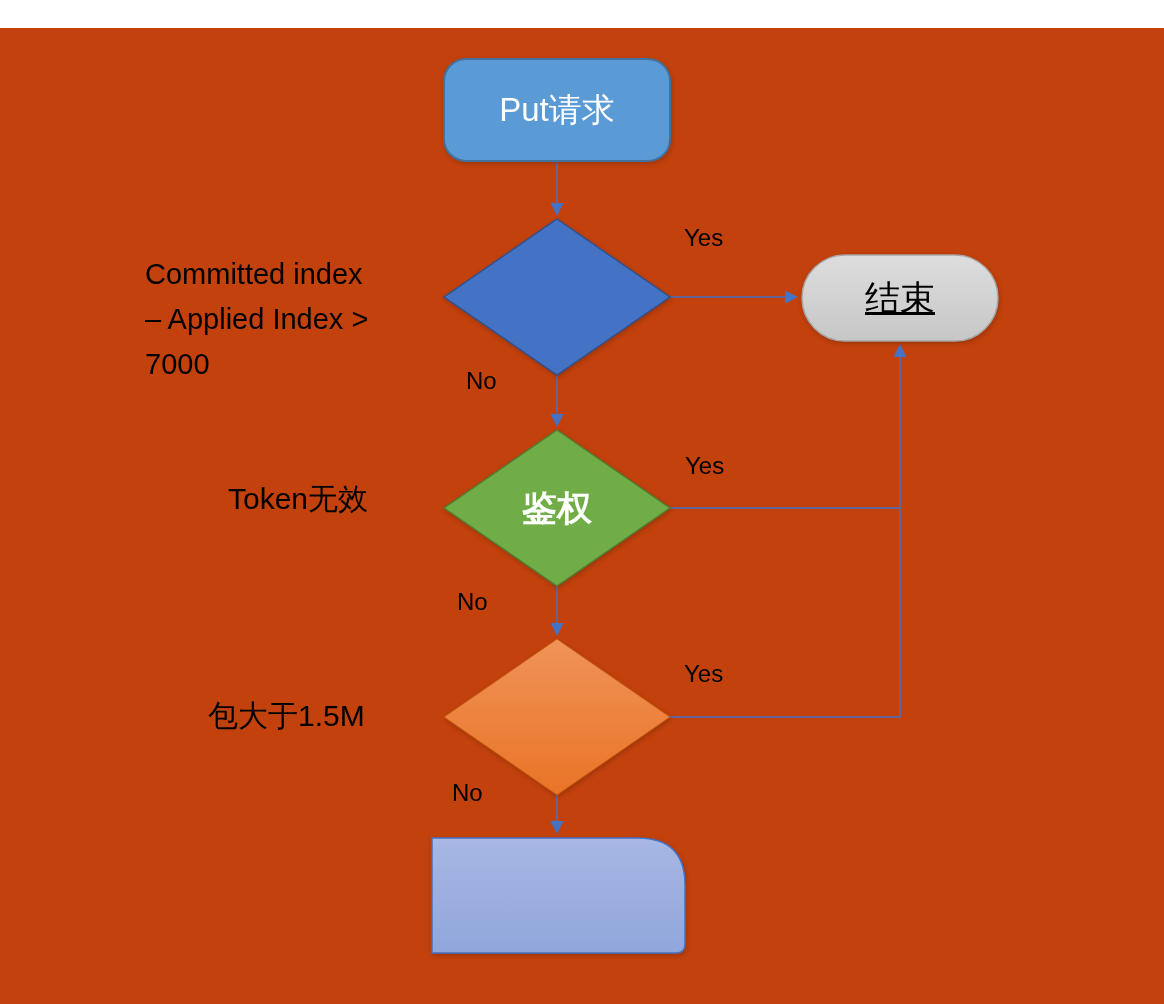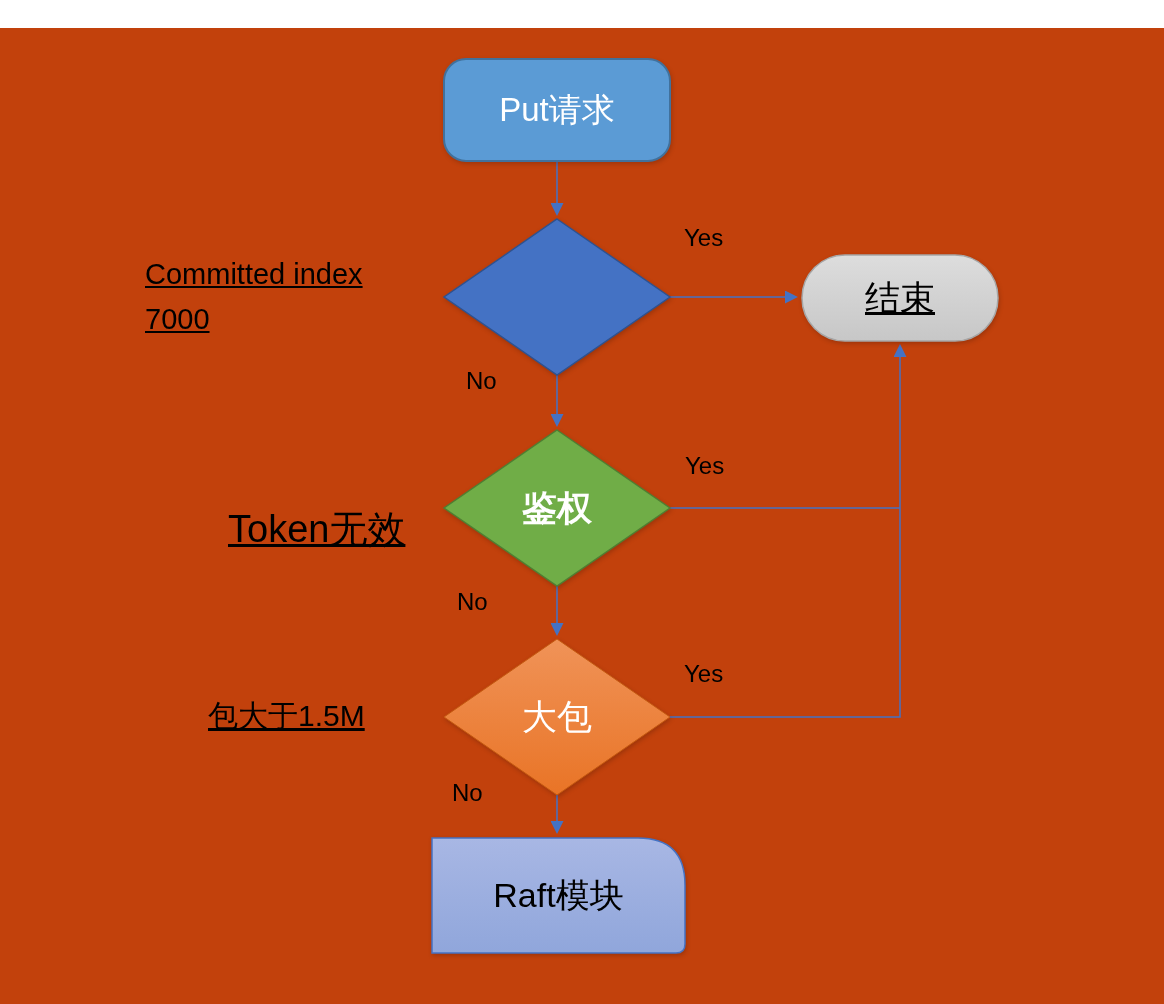--- a/index.html
+++ b/index.html
@@ -29,25 +29,24 @@
   .lbl-ratelimit  { left: 444px; top: 191px; width: 226px; height: 156px; font-size: 35px; }
   .lbl-end        { left: 802px; top: 227px; width: 196px; height: 86px;  font-size: 35px; text-decoration: underline; }
   .lbl-auth       { left: 444px; top: 402px; width: 226px; height: 156px; font-size: 35px; font-weight: bold; }
   .lbl-bigpacket  { left: 444px; top: 611px; width: 226px; height: 156px; font-size: 35px; }
   .lbl-raft       { left: 432px; top: 810px; width: 253px; height: 115px; font-size: 34px; }
   .side-label {
     position: absolute;
     color: #000000;
     pointer-events: none;
     white-space: nowrap;
-    text-decoration: underline;
   }
   .side-committed { left: 145px; top: 224px; font-size: 29px; line-height: 45px; white-space: normal; width: 320px; }
   .side-committed span { display: block; }
-  .side-token  { left: 228px; top: 476px; font-size: 38px; }
+  .side-token  { left: 228px; top: 451px; font-size: 30px; }
   .side-packet { left: 208px; top: 668px; font-size: 30px; }
   .branch-label { position: absolute; color: #000000; font-size: 24px; pointer-events: none; }
   .b-yes1 { left: 684px; top: 196px; }
   .b-no1  { left: 466px; top: 339px; }
   .b-yes2 { left: 685px; top: 424px; }
   .b-no2  { left: 457px; top: 560px; }
   .b-yes3 { left: 684px; top: 632px; }
   .b-no3  { left: 452px; top: 751px; }
 </style>
 </head>
@@ -91,25 +90,24 @@
     <polygon class="shape" points="557,402 670,480 557,558 444,480" stroke-width="1.5" fill="#70AD47" stroke="#507E32"></polygon>
 
     <polygon class="shape" points="557,611 670,689 557,767 444,689" stroke-width="1" fill="url(#gradOrange)" stroke="#C55A11"></polygon>
 
     <path class="shape" d="M432,925 L432,810 L638,810 Q685,810 685,857 L685,916 Q685,925 676,925 Z" fill="url(#gradRaft)" stroke-width="1.5" stroke="#4472C4"></path>
   </svg>
 
   <div class="lbl lbl-start lbl-white">Put请求</div>
   <div class="lbl lbl-end lbl-black">结束</div>
   <div class="lbl lbl-auth lbl-white">鉴权</div>
-  <div class="lbl lbl-bigpacket lbl-white">大包</div>
-  <div class="lbl lbl-raft lbl-black">Raft模块</div>
 
   <div class="side-label side-committed">
     <span>Committed index</span>
+    <span> – Applied Index &gt;</span>
     <span>7000</span>
   </div>
   <div class="side-label side-token">Token无效</div>
   <div class="side-label side-packet">包大于1.5M</div>
 
   <div class="branch-label b-yes1">Yes</div>
   <div class="branch-label b-no1">No</div>
   <div class="branch-label b-yes2">Yes</div>
   <div class="branch-label b-no2">No</div>
   <div class="branch-label b-yes3">Yes</div>

